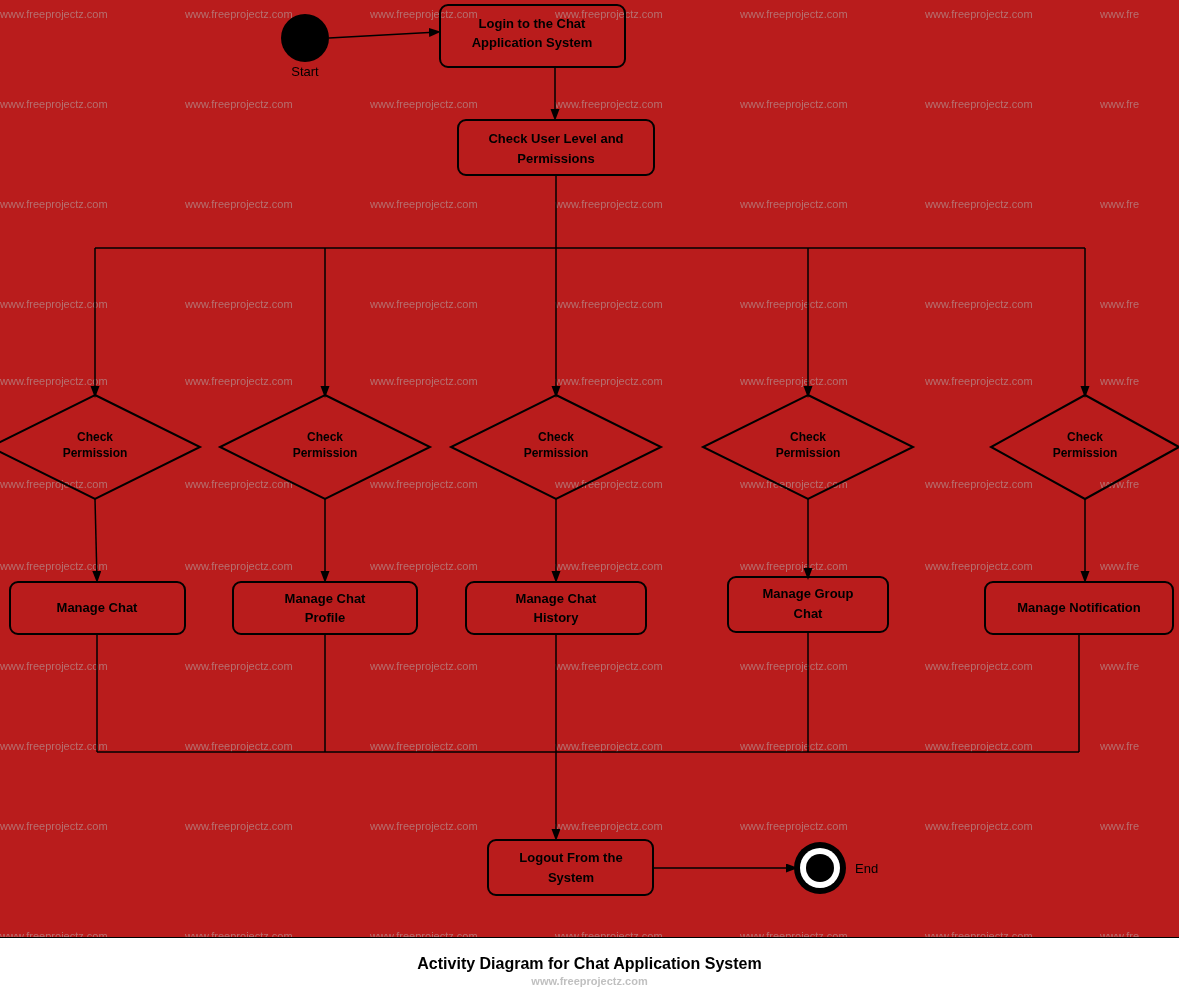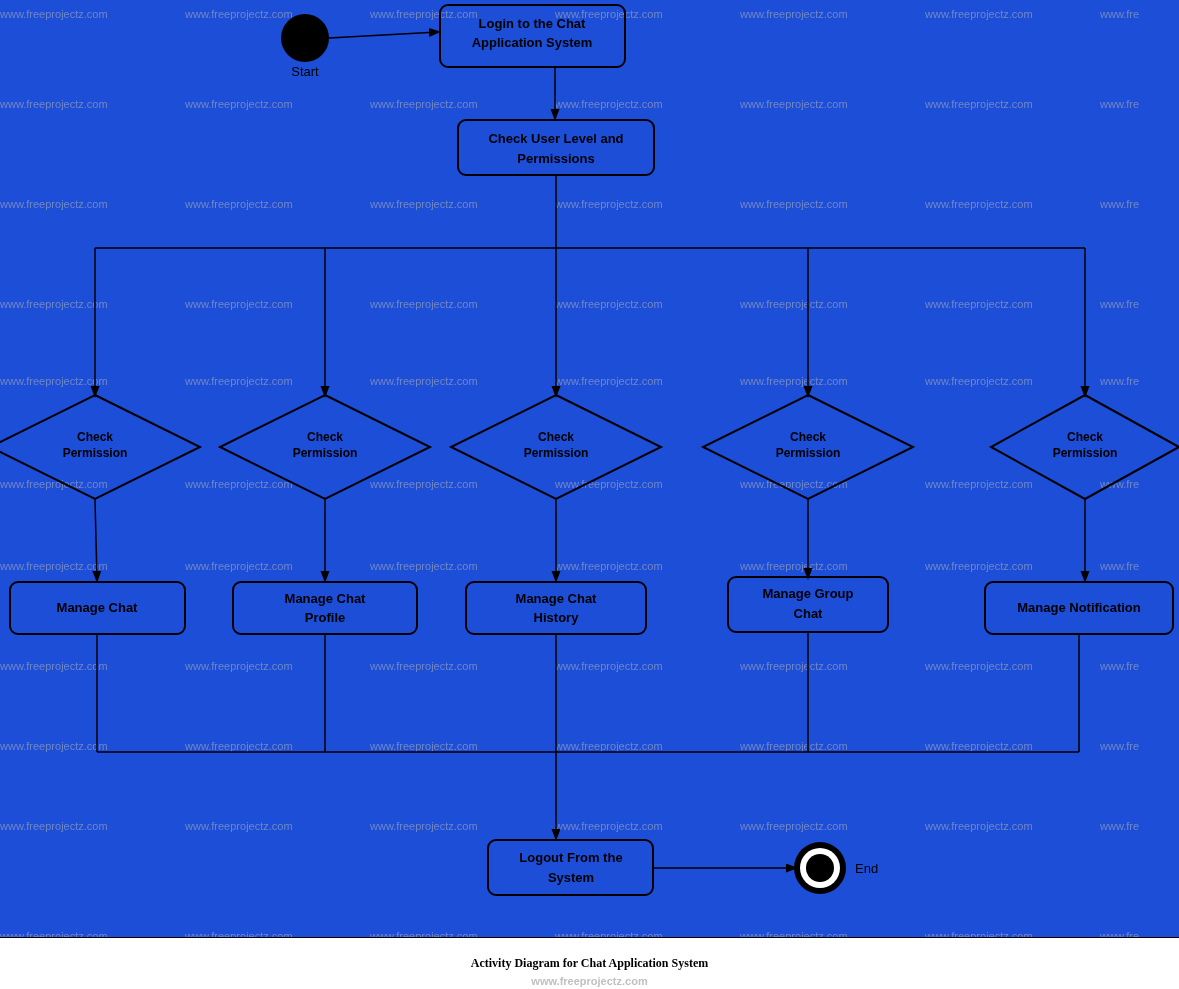--- a/index.html
+++ b/index.html
@@ -9,21 +9,21 @@
       width: 1179px;
       height: 989px;
       overflow: hidden;
       position: relative;
     }
 
     .diagram-container {
       position: relative;
       width: 1179px;
       height: 989px;
-      background: #1d4ed8;
+      background: #b91c1c;
     }
 
     
     .watermark {
       position: absolute;
       color: rgba(180,180,180,0.55);
       font-size: 11px;
       white-space: nowrap;
       pointer-events: none;
       user-select: none;
@@ -263,17 +263,17 @@
 
     <defs>
       <marker id="arrow" markerWidth="8" markerHeight="8" refX="6" refY="3" orient="auto">
         <path d="M0,0 L0,6 L8,3 z" fill="#000"></path>
       </marker>
     </defs>
 
   </svg>
 
   <div class="footer-watermark">
-    <span style="font-size:12px;font-weight:bold;font-family:Liberation Serif, serif;">Activity Diagram for Chat Application System</span>
+    <span style="font-size:16px;font-weight:bold;font-family:Liberation Sans, sans-serif;">Activity Diagram for Chat Application System</span>
     <div class="footer-wm-text">www.freeprojectz.com</div>
   </div>
 
 </div>
 
 </body></html>

